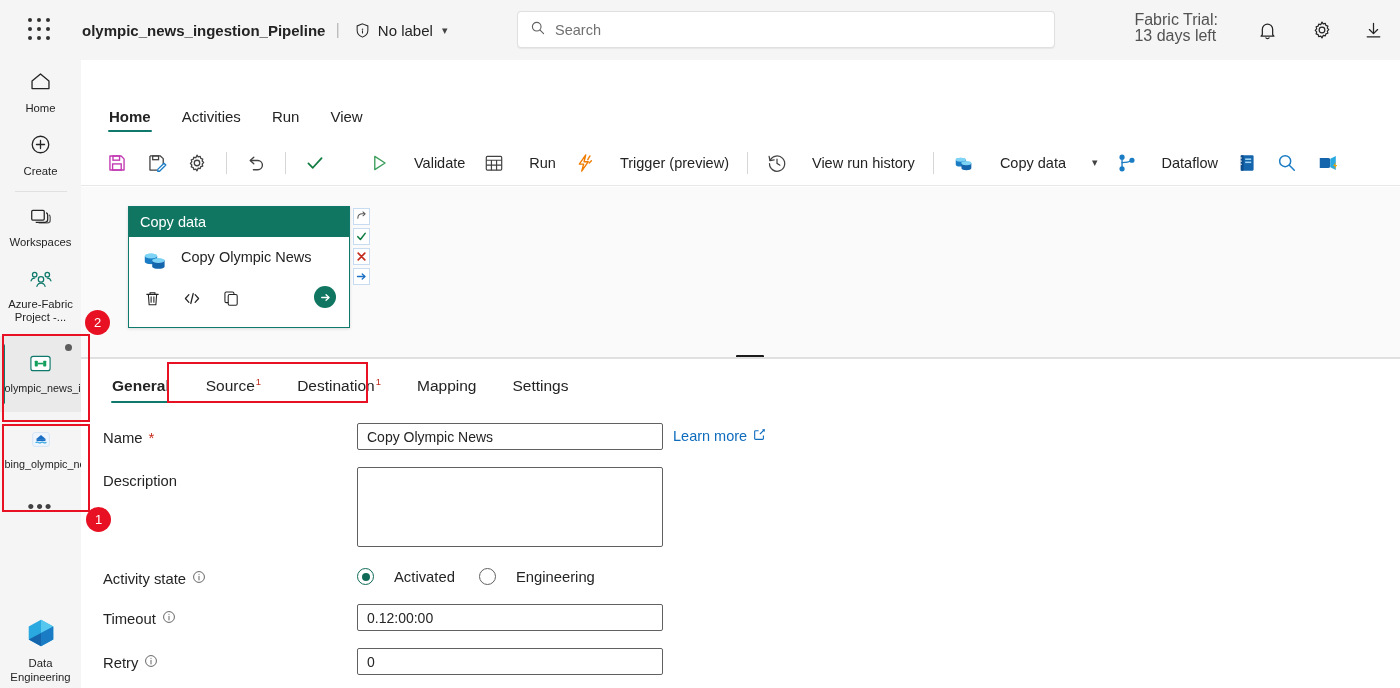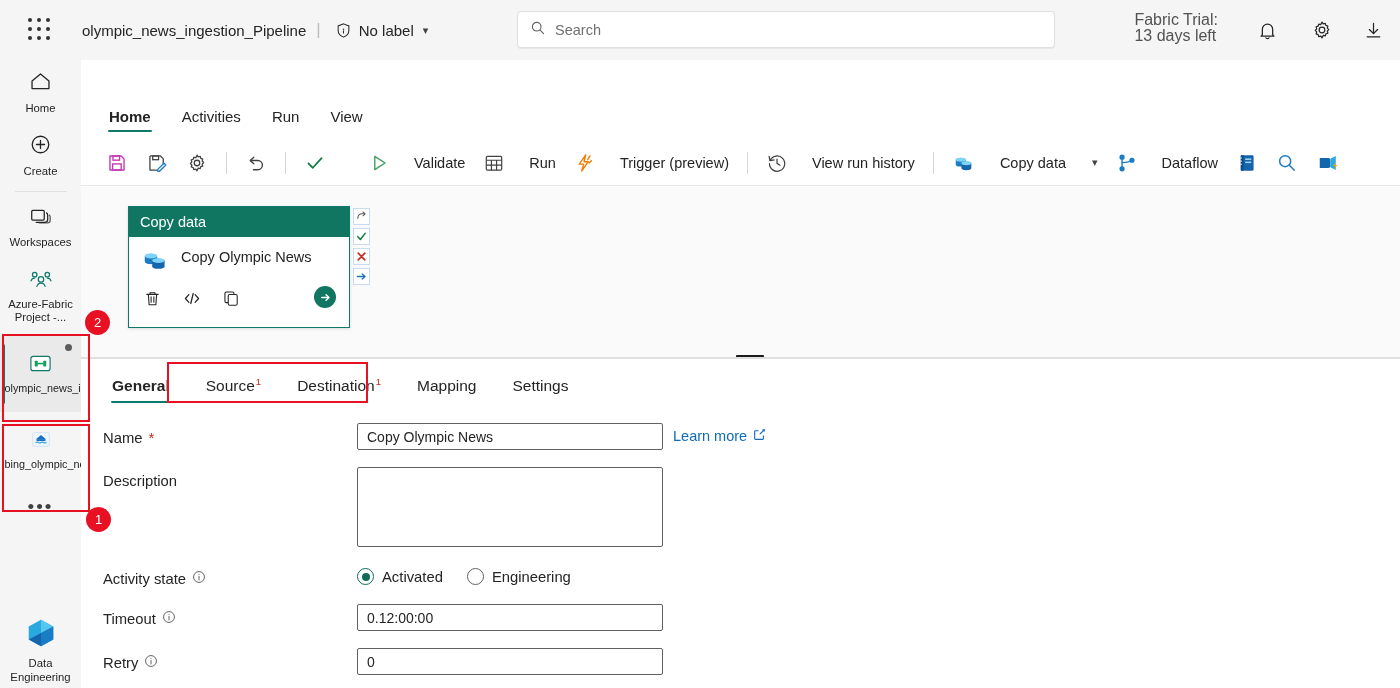--- a/index.html
+++ b/index.html
@@ -18,21 +18,21 @@
     display: flex; align-items: center;
   }
   .waffle {
     width: 30px; height: 30px; margin-left: 25px;
     display: grid; grid-template-columns: repeat(3, 6px); grid-template-rows: repeat(3, 6px);
     gap: 3px; align-content: center; justify-content: center;
     cursor: pointer;
   }
   .waffle i { width: 4px; height: 4px; border-radius: 50%; background: #323130; display: block; }
   .doc-title {
-    margin-left: 27px; font-size: 15px; color: #242424; white-space: nowrap;
+    margin-left: 27px; font-size: 15px; color: #242424; white-space: nowrap; font-weight: bold;
   }
   .title-sep { margin-left: 10px; color: #bdbdbd; font-size: 17px; font-weight: 300; }
   .label-chip {
     display: flex; align-items: center; gap: 7px; margin-left: 14px;
     font-size: 15px; color: #242424; cursor: pointer;
   }
   .label-chip svg { display: block; }
   .chev { font-size: 11px; color: #424242; margin-left: 2px; }
   .searchwrap {
     position: absolute; left: 517px; top: 11px; width: 538px; height: 37px;
@@ -187,21 +187,21 @@
   .ftxt {
     width: 306px; height: 80px; border: 1px solid #616161; border-radius: 2px;
     font-size: 14px; color: #242424; padding: 6px 9px; resize: none;
     font-family: "Liberation Sans", sans-serif; outline: none;
   }
   .learn {
     margin-left: 10px; font-size: 14.5px; color: #0f6cbd; cursor: pointer;
     display: flex; align-items: center; gap: 6px; padding-top: 5px; white-space: nowrap;
   }
   .radios { display: flex; align-items: center; gap: 24px; padding-top: 4px; }
-  .radio { display: flex; align-items: center; gap: 8px; cursor: pointer; font-size: 14.8px; color: #242424; }
+  .radio { display: flex; align-items: center; gap: 20px; cursor: pointer; font-size: 14.8px; color: #242424; }
   .rdot { width: 17px; height: 17px; border-radius: 50%; border: 1.5px solid #0f6b57;
           display: flex; align-items: center; justify-content: center; }
   .rdot.off { border-color: #616161; }
   .rdot i { width: 8px; height: 8px; border-radius: 50%; background: #0f6b57; display: block; }
 
   
   .anno-box { position: absolute; border: 2.5px solid #e81123; pointer-events: none; }
   .anno-badge {
     position: absolute; width: 25px; height: 25px; border-radius: 50%; background: #e81123;
     color: #fff; font-size: 13px; display: flex; align-items: center; justify-content: center;

